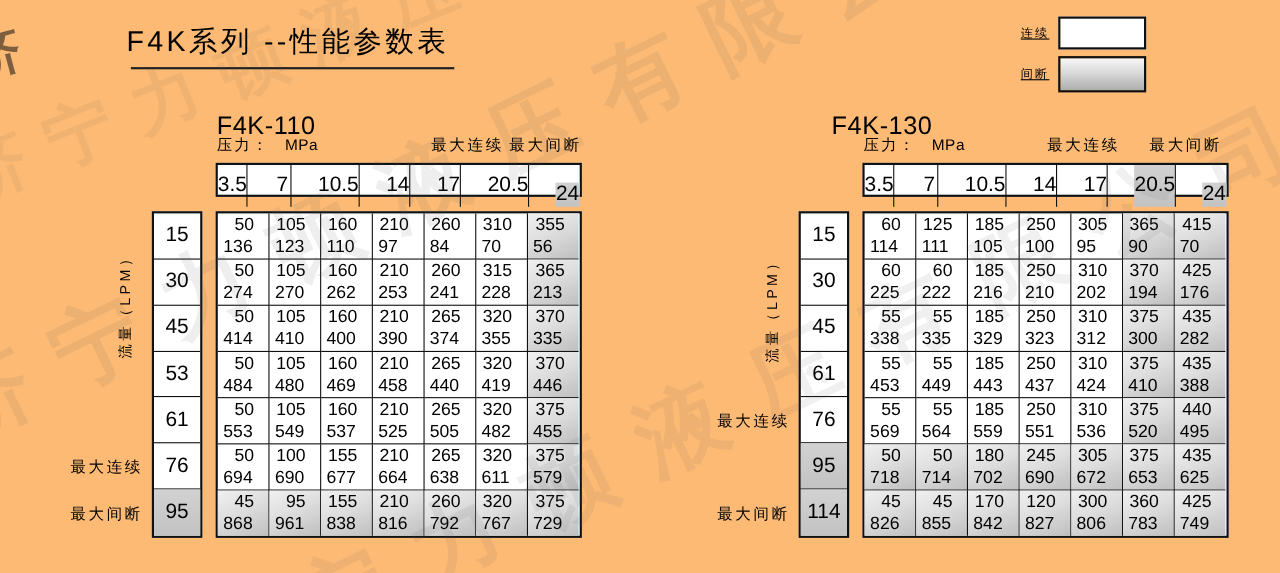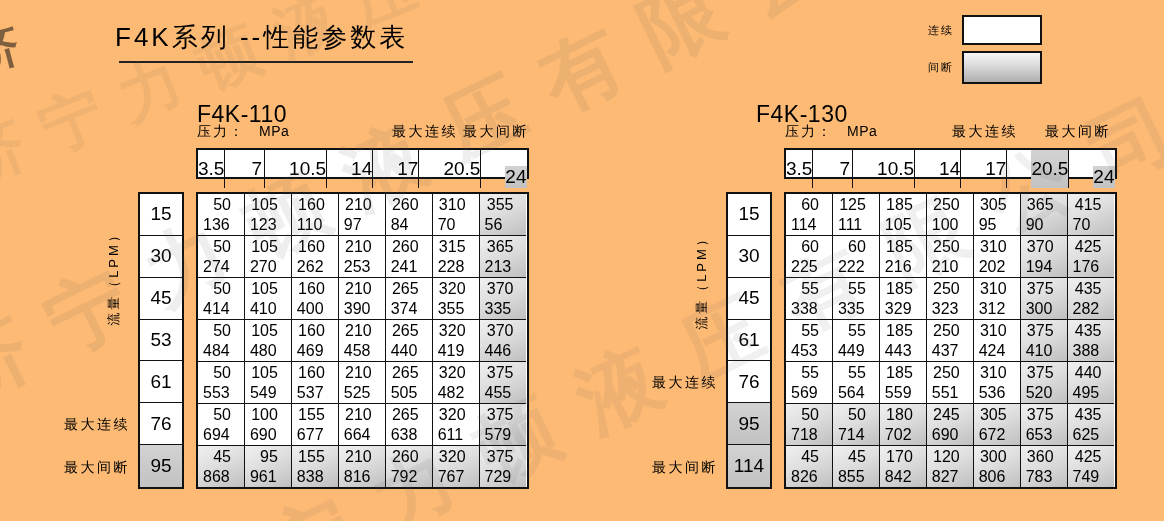--- a/index.html
+++ b/index.html
@@ -14,21 +14,21 @@
       transform-origin:0 0;color:rgba(90,90,90,0.10);user-select:none;}
   .wm.dark{color:rgba(20,20,20,0.55);}
 
   
   .title{position:absolute;left:115px;top:20px;font-size:26px;letter-spacing:3px;white-space:nowrap;}
   .title-underline{position:absolute;left:119px;top:61px;width:294px;height:2px;background:#222;}
 
   
   .legend{position:absolute;left:898px;top:15px;}
   .lg-row{display:flex;align-items:center;margin-bottom:6px;}
-  .lg-label{width:56px;text-align:right;font-size:11px;letter-spacing:2px;margin-right:8px;}
+  .lg-label{width:56px;text-align:right;font-size:11px;letter-spacing:2px;margin-right:8px;text-decoration:underline;}
   .lg-box{width:80px;border:2px solid #111;}
   .lg-cont{height:30px;background:#ffffff;}
   .lg-int{height:33px;background:linear-gradient(to bottom,#f7f7f7 0%,#d9d9d9 45%,#aeaeae 100%);}
 
   
   .model{position:absolute;font-size:23px;letter-spacing:0.5px;}
   .pressline{position:absolute;font-size:14px;letter-spacing:2px;white-space:nowrap;}
   .pressline .unit{letter-spacing:0.5px;margin-left:14px;}
   .hdr-ann{position:absolute;font-size:14px;letter-spacing:2.5px;white-space:nowrap;transform:translateX(-50%);}
   .row-ann{position:absolute;width:150px;text-align:right;font-size:14px;letter-spacing:2.5px;white-space:nowrap;}

